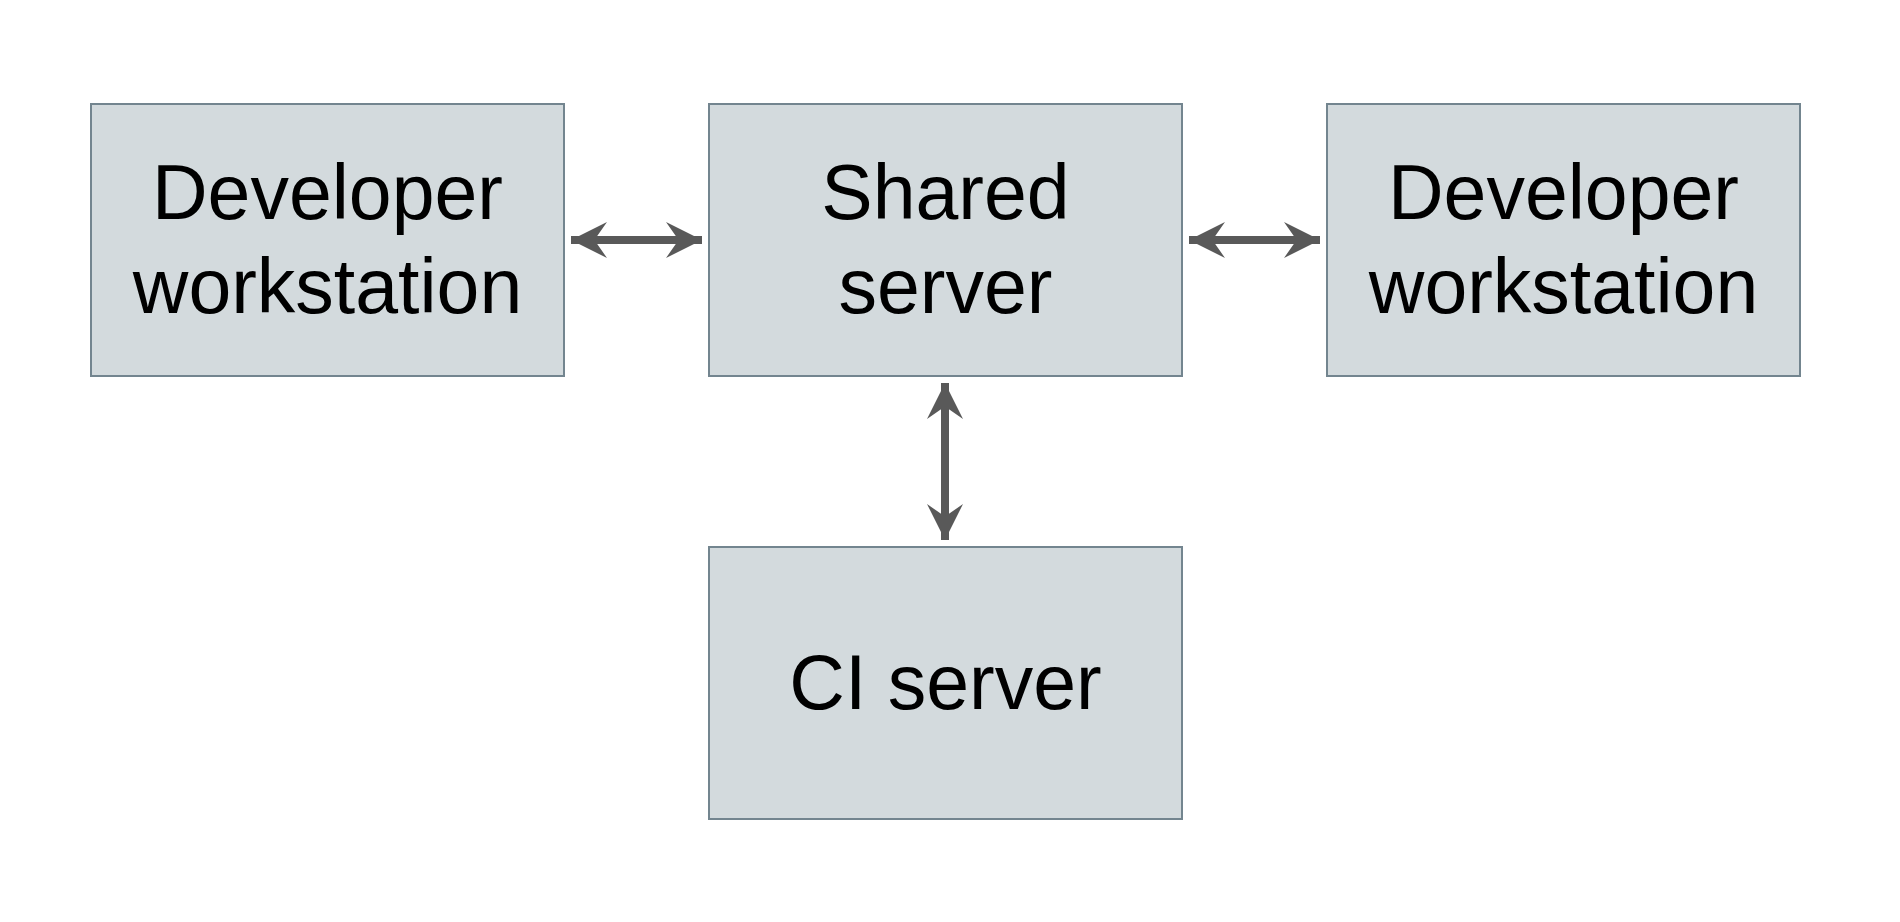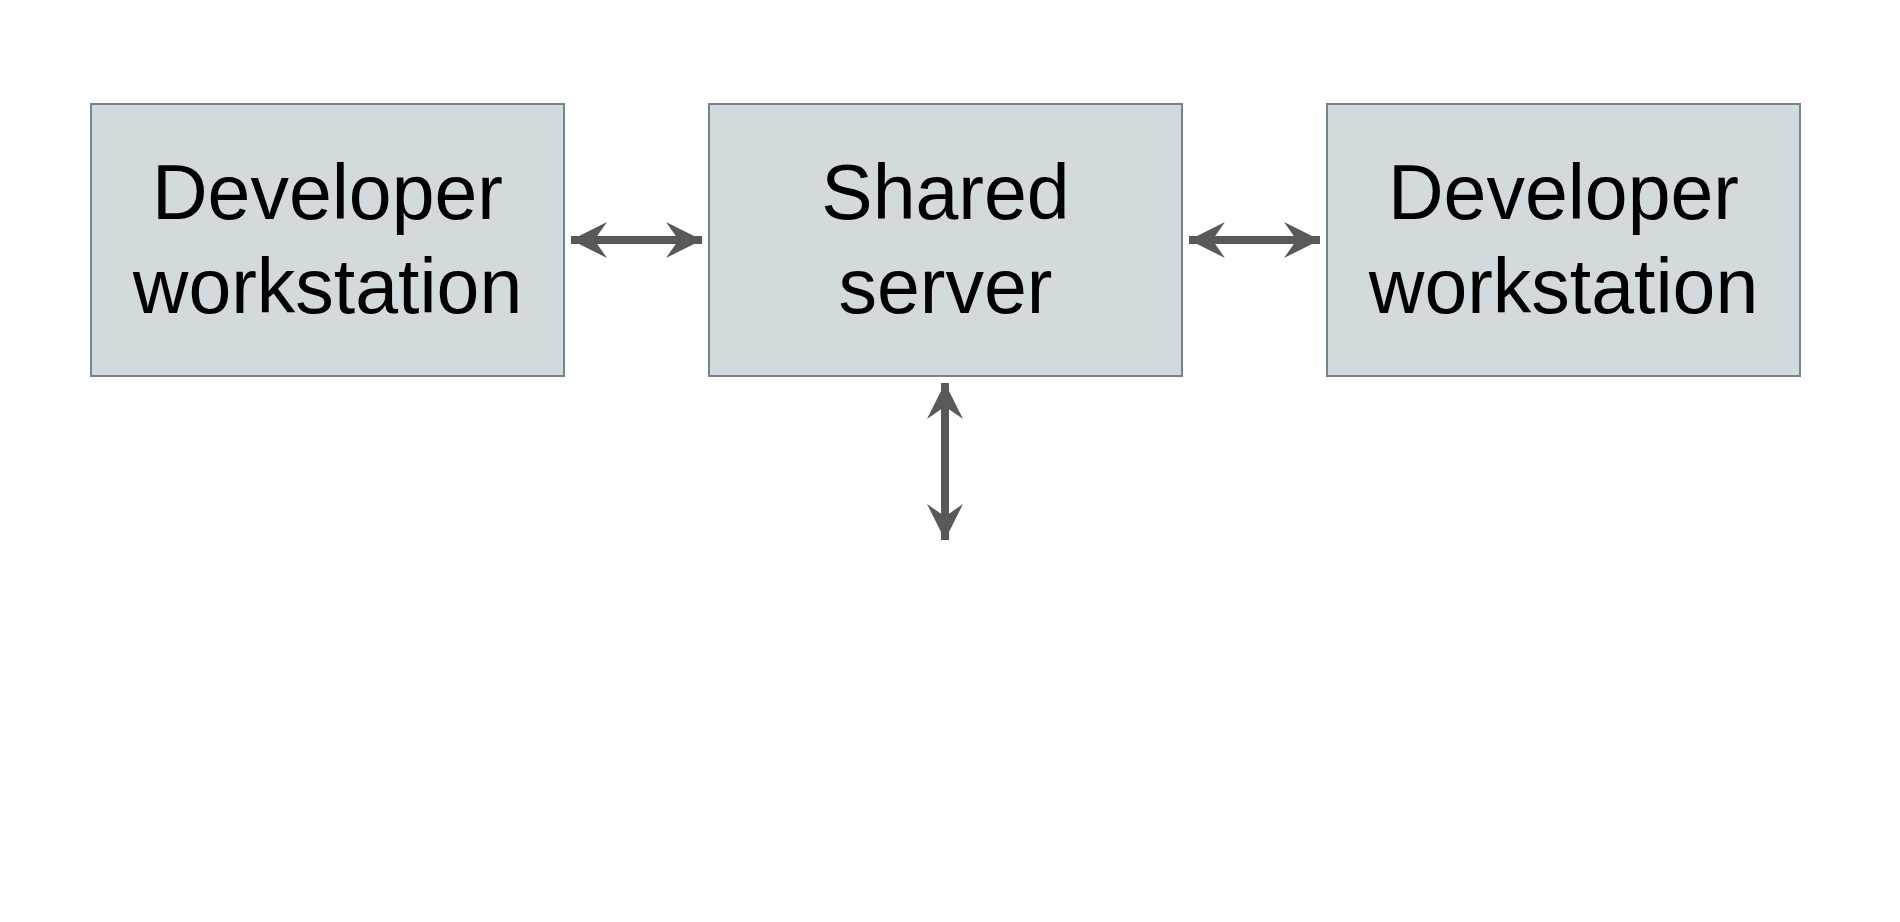--- a/index.html
+++ b/index.html
@@ -60,20 +60,23 @@
   <div class="node node-cache">
     <span class="label">Shared
 server</span>
   </div>
 
   <div class="node node-dev-right">
     <span class="label">Developer
 workstation</span>
   </div>
 
+  <div class="node node-ci">
+    <span class="label">CI server</span>
+  </div>
 
   <svg class="edges-overlay" width="1900" height="922" viewBox="0 0 1900 922" xmlns="http://www.w3.org/2000/svg">
     <defs>
       <marker id="arrowhead" viewBox="0 0 10 10" refX="10" refY="5" markerWidth="4.5" markerHeight="4.5" orient="auto-start-reverse" markerUnits="strokeWidth">
         <path d="M0,0 L10,5 L0,10 L3.5,5 Z" fill="#595959"></path>
       </marker>
     </defs>
 
     <line x1="571" y1="240" x2="702" y2="240" stroke-width="8" marker-start="url(#arrowhead)" marker-end="url(#arrowhead)" stroke="#595959"></line>
 

